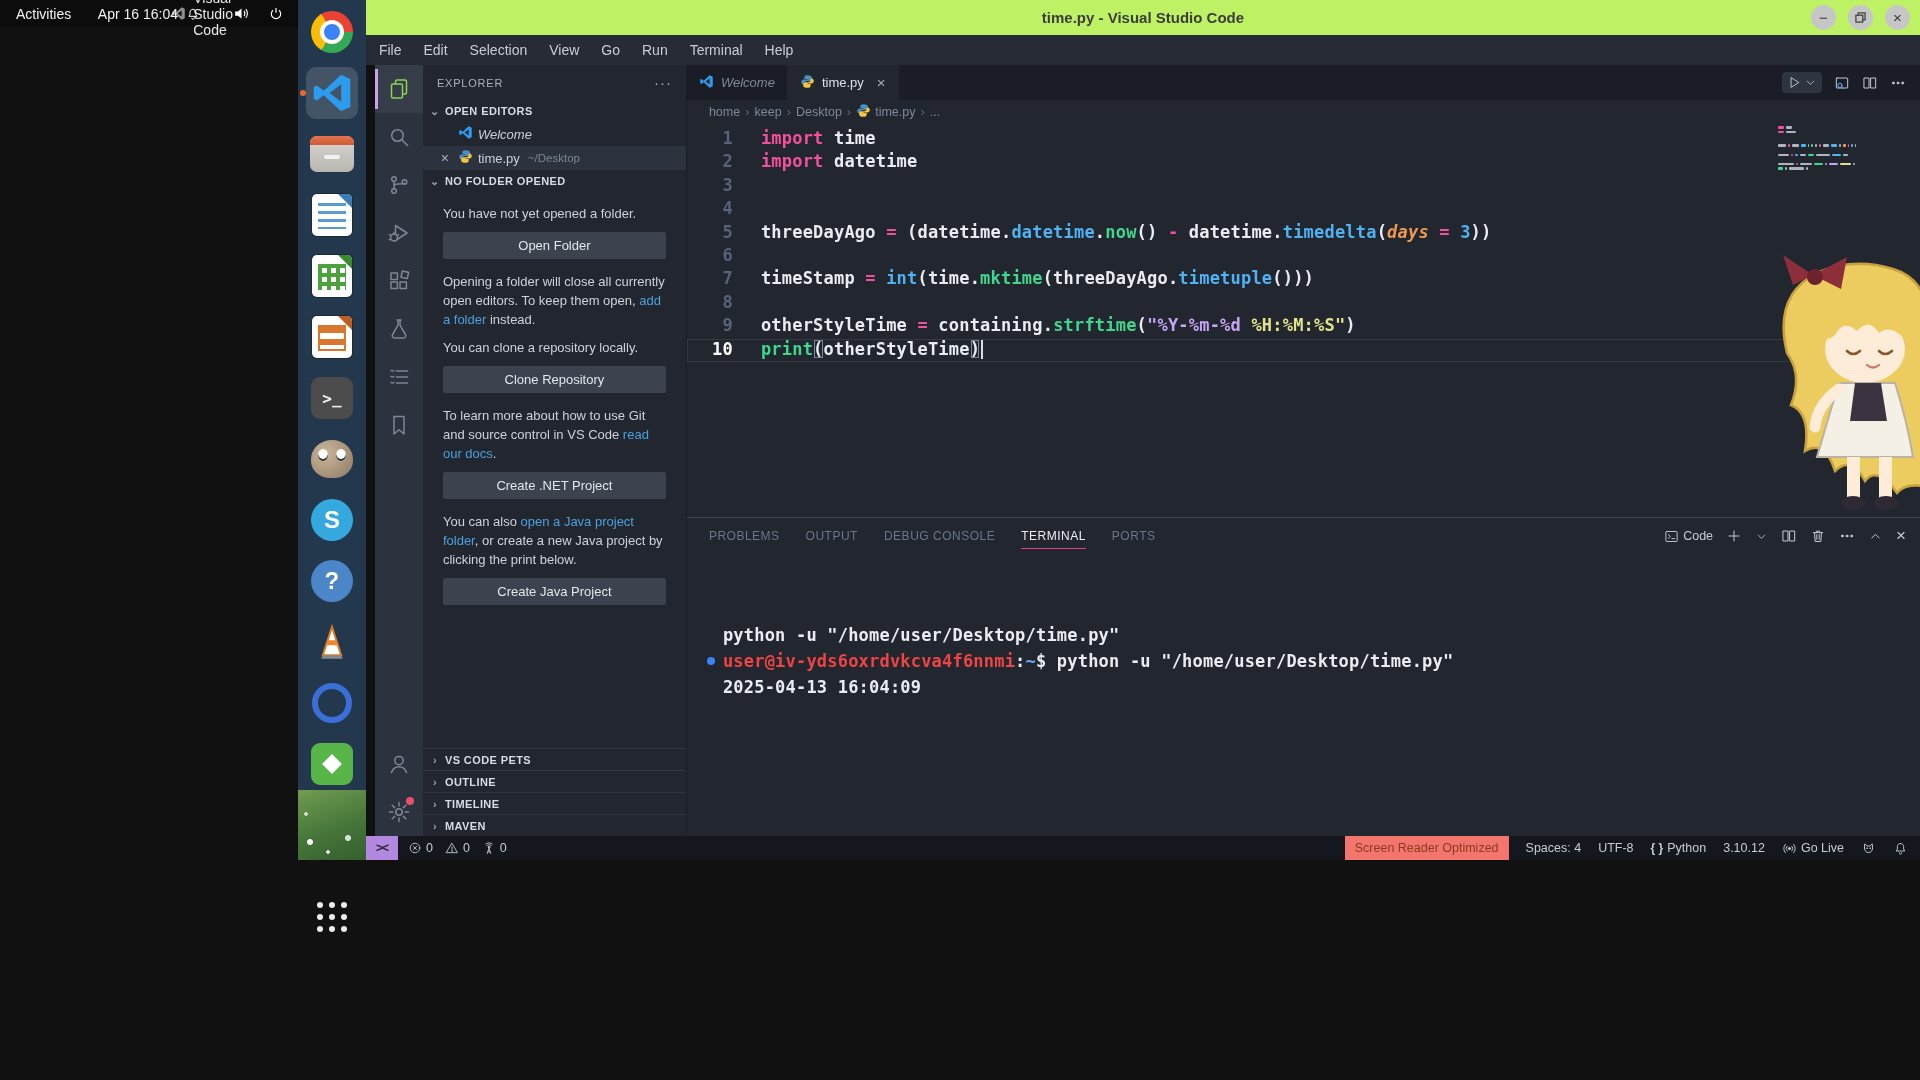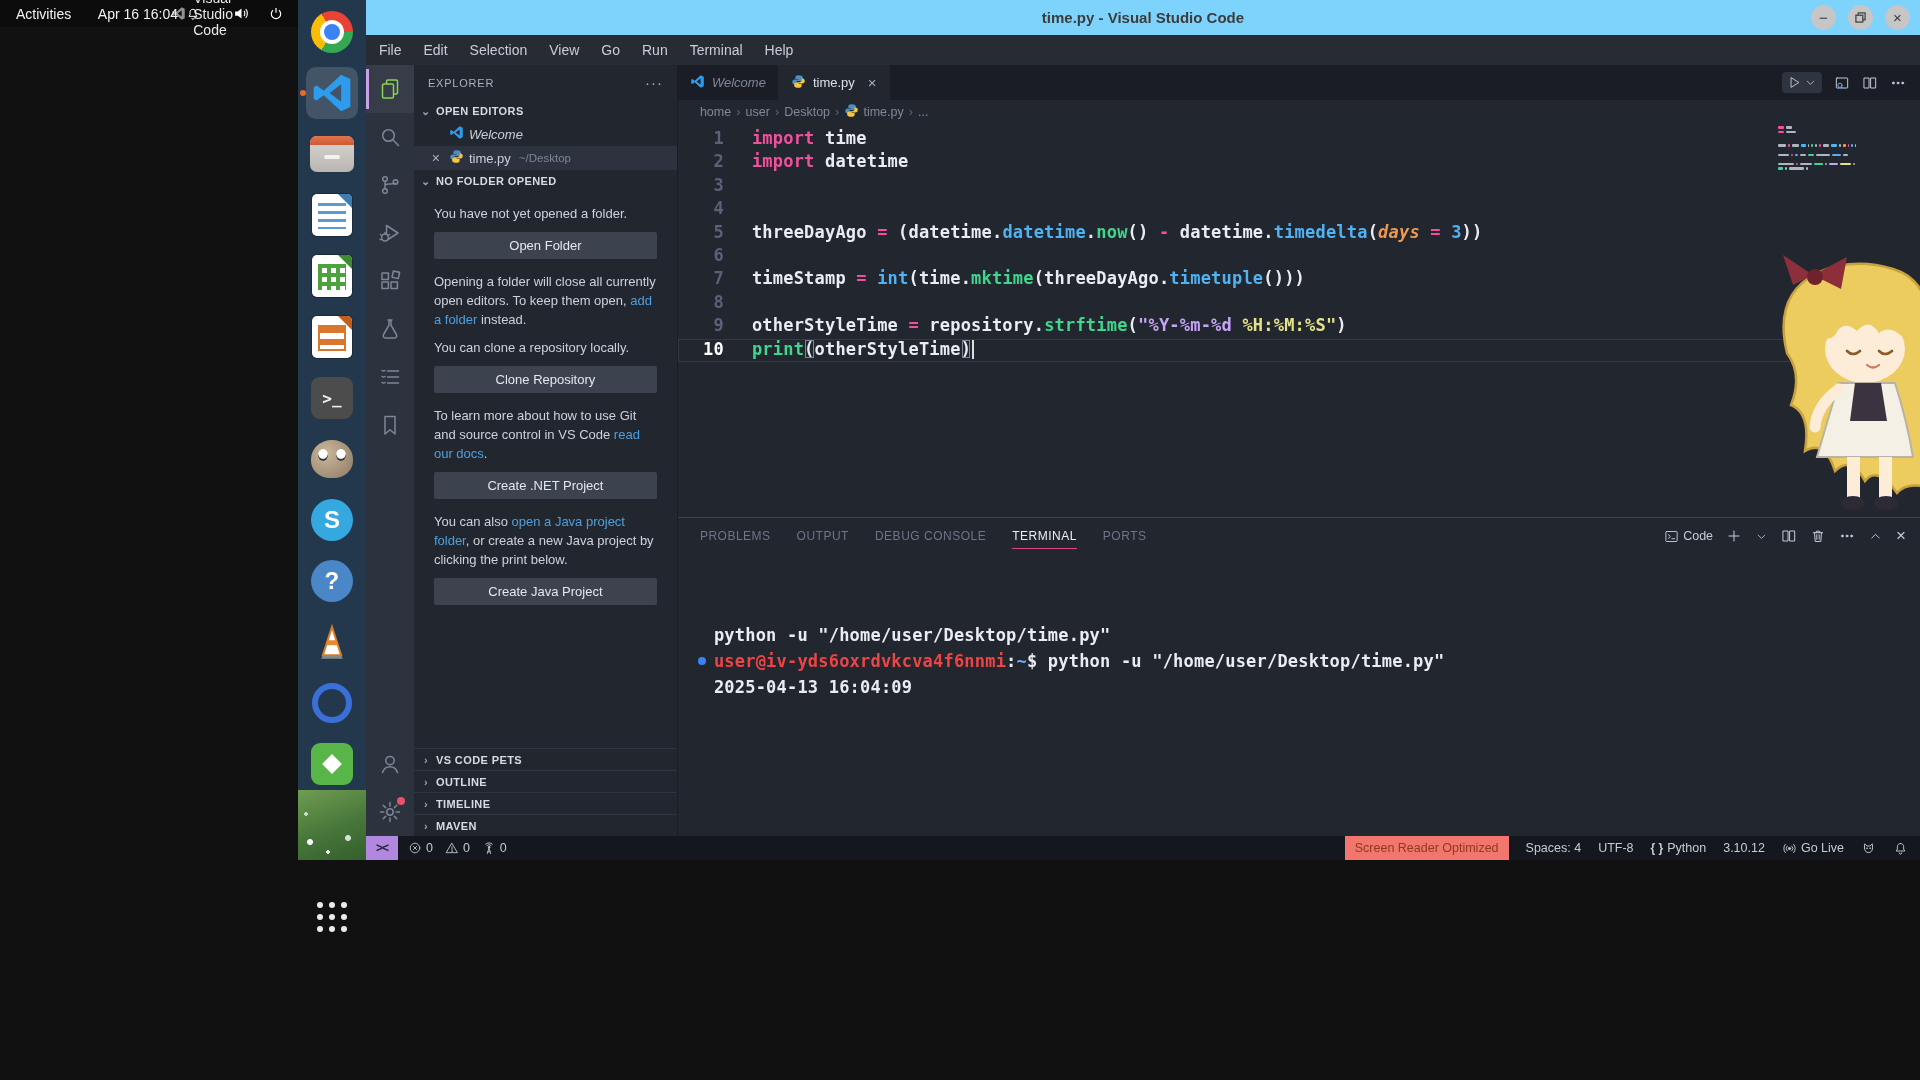--- a/index.html
+++ b/index.html
@@ -57,31 +57,31 @@
   .skype-app { background:#35a8e0; color:#fff; font-weight:bold; font-size:24px; display:flex; align-items:center; justify-content:center; }
   .help-app { background:#4a86c8; color:#fff; font-weight:bold; font-size:24px; display:flex; align-items:center; justify-content:center; }
   .ring-app { width:40px; height:40px; border-radius:50%; border:6px solid #3a6fd8; background:transparent; }
   .soft-app { width:42px; height:42px; border-radius:9px; background:#58b548; position:relative; }
   .soft-app::before{ content:""; position:absolute; left:14px; top:14px; width:14px; height:14px; background:#fff; transform:rotate(45deg); }
   .show-apps { display:grid; grid-template-columns:repeat(3,6px); grid-template-rows:repeat(3,6px); gap:6px; }
   .show-apps span { width:6px; height:6px; border-radius:50%; background:rgba(255,255,255,.92); }
 
   
   .window { flex:1; display:flex; flex-direction:column; min-width:0; }
-  .titlebar { height:35px; flex:0 0 35px; background:#7dd3fc; position:relative; display:flex; align-items:center; justify-content:center; }
+  .titlebar { height:35px; flex:0 0 35px; background:#bef264; position:relative; display:flex; align-items:center; justify-content:center; }
   .titlebar-title { font-size:15px; color:#3c3c3c; font-weight:bold; }
   .win-controls { position:absolute; right:10px; top:0; bottom:0; display:flex; align-items:center; gap:12px; }
   .win-btn { width:25px; height:25px; border-radius:50%; background:#c6c6c6; color:#3a3a3a;
     display:flex; align-items:center; justify-content:center; font-size:15px; }
   .win-btn svg { display:block; }
 
   .menubar { height:30px; flex:0 0 30px; background:#262b34; display:flex; align-items:center; padding-left:2px; }
   .menu-item { color:#c8cdd6; font-size:14px; padding:0 11px; line-height:30px; }
 
-  .workbench { flex:1; display:flex; min-height:0; }
+  .workbench { flex:1; display:flex; min-height:0;padding-left:9px; }
 
   
   .activitybar { width:48px; flex:0 0 48px; background:#2d333e; display:flex; flex-direction:column; }
   .ab-top { flex:1; display:flex; flex-direction:column; }
   .ab-item { height:48px; display:flex; align-items:center; justify-content:center; color:#7d8798; position:relative; }
   .ab-item.active { color:#8bd450; background:#363d49; }
   .ab-item.active::before { content:""; position:absolute; left:0; top:4px; bottom:4px; width:3px; background:#c8a2e8; }
   .ab-item svg { display:block; }
   .ab-badge { position:absolute; right:9px; top:9px; width:8px; height:8px; border-radius:50%; background:#e8506e; }
 
@@ -499,21 +499,21 @@
                   </svg>
                 </span>
               </div>
           </div>
           <div class="breadcrumb" id="breadcrumb">
               <span class="bc-item">
                 <span>home</span>
               </span>
               <span class="bc-sep">›</span>
               <span class="bc-item">
-                <span>user</span>
+                <span>keep</span>
               </span>
               <span class="bc-sep">›</span>
               <span class="bc-item">
                 <span>Desktop</span>
               </span>
               <span class="bc-sep">›</span>
               <span class="bc-item">
                 <span><svg width="15" height="15" viewBox="0 0 24 24">
                     <path fill="#4a90c4" d="M11.9 2C8.3 2 7 3.4 7 5.3V8h5v.9H5.4C3.4 8.9 2 10.6 2 12.9s1.4 4 3.4 4H7v-2.4c0-2 1.7-3.5 3.9-3.5h4.6c1.8 0 3.4-1.5 3.4-3.3V5.3C18.9 3.4 16.4 2 11.9 2z"></path>
                     <path fill="#f5c440" d="M12.1 22c3.6 0 4.9-1.4 4.9-3.3V16h-5v-.9h6.6c2 0 3.4-1.7 3.4-4s-1.4-4-3.4-4H17v2.4c0 2-1.7 3.5-3.9 3.5H8.5c-1.8 0-3.4 1.5-3.4 3.3v2.4C5.1 20.6 7.6 22 12.1 22z"></path>
@@ -529,21 +529,21 @@
           <div class="code-wrap">
             <div class="code-lines" id="code-lines">
                 <div class="code-line"><span class="ln">1</span><span><span class="tk-kw">import</span><span class="tk-pl"> time</span></span></div>
                 <div class="code-line"><span class="ln">2</span><span><span class="tk-kw">import</span><span class="tk-pl"> datetime</span></span></div>
                 <div class="code-line"><span class="ln">3</span><span></span></div>
                 <div class="code-line"><span class="ln">4</span><span></span></div>
                 <div class="code-line"><span class="ln">5</span><span><span class="tk-pl">threeDayAgo </span><span class="tk-op">= </span><span class="tk-pl">(datetime.</span><span class="tk-cls">datetime</span><span class="tk-pl">.</span><span class="tk-fn">now</span><span class="tk-pl">() </span><span class="tk-op">- </span><span class="tk-pl">datetime.</span><span class="tk-cls">timedelta</span><span class="tk-pl">(</span><span class="tk-param">days </span><span class="tk-op">= </span><span class="tk-num">3</span><span class="tk-pl">))</span></span></div>
                 <div class="code-line"><span class="ln">6</span><span></span></div>
                 <div class="code-line"><span class="ln">7</span><span><span class="tk-pl">timeStamp </span><span class="tk-op">= </span><span class="tk-cls">int</span><span class="tk-pl">(time.</span><span class="tk-fn">mktime</span><span class="tk-pl">(threeDayAgo.</span><span class="tk-cls">timetuple</span><span class="tk-pl">()))</span></span></div>
                 <div class="code-line"><span class="ln">8</span><span></span></div>
-                <div class="code-line"><span class="ln">9</span><span><span class="tk-pl">otherStyleTime </span><span class="tk-op">= </span><span class="tk-pl">repository.</span><span class="tk-fn">strftime</span><span class="tk-pl">(</span><span class="tk-strf">"%Y-%m-%d</span><span class="tk-strp"> %H:%M:%S"</span><span class="tk-pl">)</span></span></div>
+                <div class="code-line"><span class="ln">9</span><span><span class="tk-pl">otherStyleTime </span><span class="tk-op">= </span><span class="tk-pl">containing.</span><span class="tk-fn">strftime</span><span class="tk-pl">(</span><span class="tk-strf">"%Y-%m-%d</span><span class="tk-strp"> %H:%M:%S"</span><span class="tk-pl">)</span></span></div>
                 <div class="code-line current"><span class="ln">10</span><span><span class="tk-fn">print</span><span class="tk-brh">(</span><span class="tk-pl">otherStyleTime</span><span class="tk-brh">)</span><span class="cursor"></span></span></div>
               </div>
             <div class="minimap" id="minimap">
                 <div class="mm-row">
                   <span class="mm-tk" style="width: 6.3px; background: rgb(242, 80, 158);"></span>
                   <span class="mm-tk" style="width: 5.25px; background: rgb(174, 180, 192);"></span>
                 </div>
                 <div class="mm-row">
                   <span class="mm-tk" style="width: 6.3px; background: rgb(242, 80, 158);"></span>
                   <span class="mm-tk" style="width: 9.45px; background: rgb(174, 180, 192);"></span>

